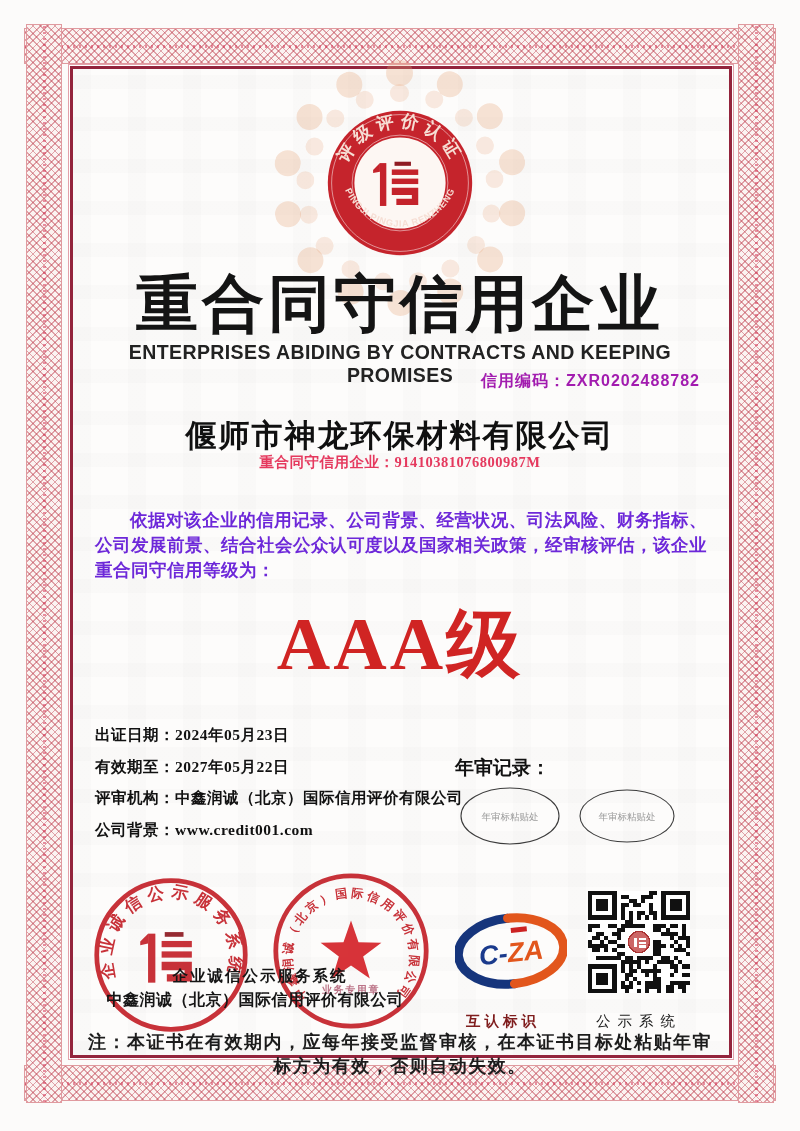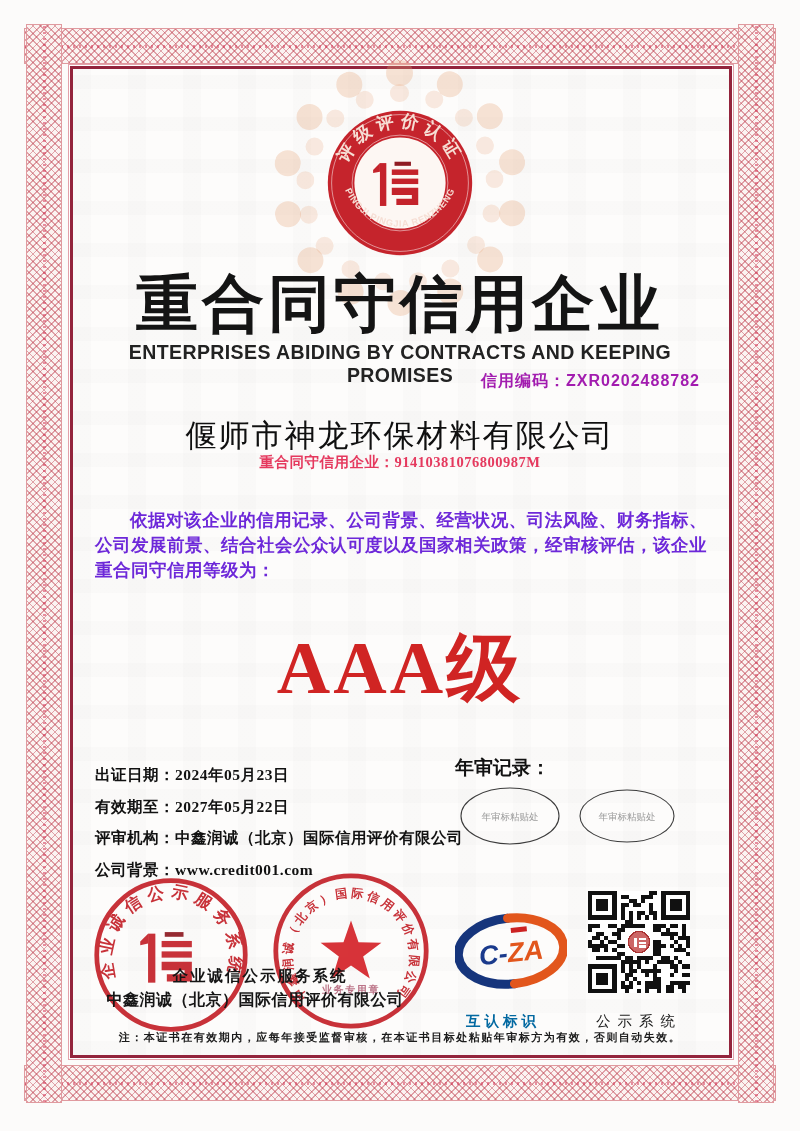--- a/index.html
+++ b/index.html
@@ -36,48 +36,48 @@
   .rosette2{left:296px;top:84px;width:208px;height:208px;border-radius:50%;
     border:18px dotted rgba(233,166,122,.22);box-sizing:border-box;}
   .top-seal{left:324px;top:107px;width:152px;height:152px;}
   
   .title{left:80px;top:272px;width:640px;text-align:center;font-size:62px;font-weight:900;
     color:#141414;letter-spacing:4px;line-height:1.05;}
   .subtitle{left:80px;top:341px;width:640px;text-align:center;font-size:19.5px;font-weight:700;
     color:#222;font-family:"Liberation Sans","DejaVu Sans",sans-serif;letter-spacing:.4px;}
   .credit-code{right:100px;top:371px;font-size:16px;font-weight:700;color:#a21caf;letter-spacing:1px;}
   .credit-code .val{font-family:"Liberation Sans","DejaVu Sans",sans-serif;}
-  .company{left:80px;top:415px;width:640px;text-align:center;font-size:31px;font-weight:400;
+  .company{left:80px;top:415px;width:640px;text-align:center;font-size:31px;font-weight:700;
     color:#101010;letter-spacing:2px;}
   .uscc{left:80px;top:453px;width:640px;text-align:center;font-size:14.5px;font-weight:700;
     color:#e5395e;letter-spacing:.5px;}
   .body-text{left:95px;top:490px;width:612px;font-size:17.5px;font-weight:700;color:#6d28d9;
     line-height:1.45;text-align:justify;text-indent:2em;letter-spacing:.5px;}
   .grade{left:80px;top:595px;width:640px;text-align:center;font-size:74px;font-weight:900;
-    color:#d02423;letter-spacing:3px;margin-top:24px;}
-  
-  .info{left:95px;top:765px;font-size:15.5px;font-weight:700;color:#111;}
+    color:#d02423;letter-spacing:3px;}
+  
+  .info{left:95px;top:725px;font-size:15.5px;font-weight:700;color:#111;}
   .info .row{margin-bottom:10.5px;letter-spacing:.5px;}
   .annual-label{left:455px;top:755px;font-size:19px;font-weight:700;color:#111;}
   .sticker1{left:458px;top:785px;} .sticker2{left:577px;top:787px;}
   
   .seal{opacity:.93;}
   .seal-left{left:92px;top:876px;width:158px;height:158px;z-index:4;}
   .seal-right{left:271px;top:871px;width:160px;height:160px;z-index:4;}
   .caption1{left:110px;top:966px;width:300px;text-align:center;font-size:15.5px;font-weight:900;
     color:#151515;letter-spacing:2px;z-index:6;}
   .caption2{left:85px;top:990px;width:340px;text-align:center;font-size:16px;font-weight:900;
     color:#151515;letter-spacing:.5px;z-index:6;}
   .cza{left:455px;top:910px;width:112px;height:82px;}
   .mutual-label{left:448px;top:1012px;width:110px;text-align:center;font-size:14.5px;font-weight:900;
-    color:#0369a1;letter-spacing:4px;}
+    color:#7f1d1d;letter-spacing:4px;}
   .qr{left:588px;top:891px;width:102px;height:102px;}
   .qr-label{left:580px;top:1012px;width:118px;text-align:center;font-size:14.5px;font-weight:400;
     color:#1a1a1a;letter-spacing:7px;}
-  .note{left:80px;top:1030px;width:640px;text-align:center;font-size:11px;font-weight:700;
+  .note{left:80px;top:1030px;width:640px;text-align:center;font-size:18px;font-weight:700;
     color:#1c1c1c;letter-spacing:1.5px;}
   svg{display:block;}
 </style>
 </head>
 <body>
 
 <div class="page">
 
   <div class="band band-h band-top abs"></div>
   <div class="band band-h band-bottom abs"></div>

